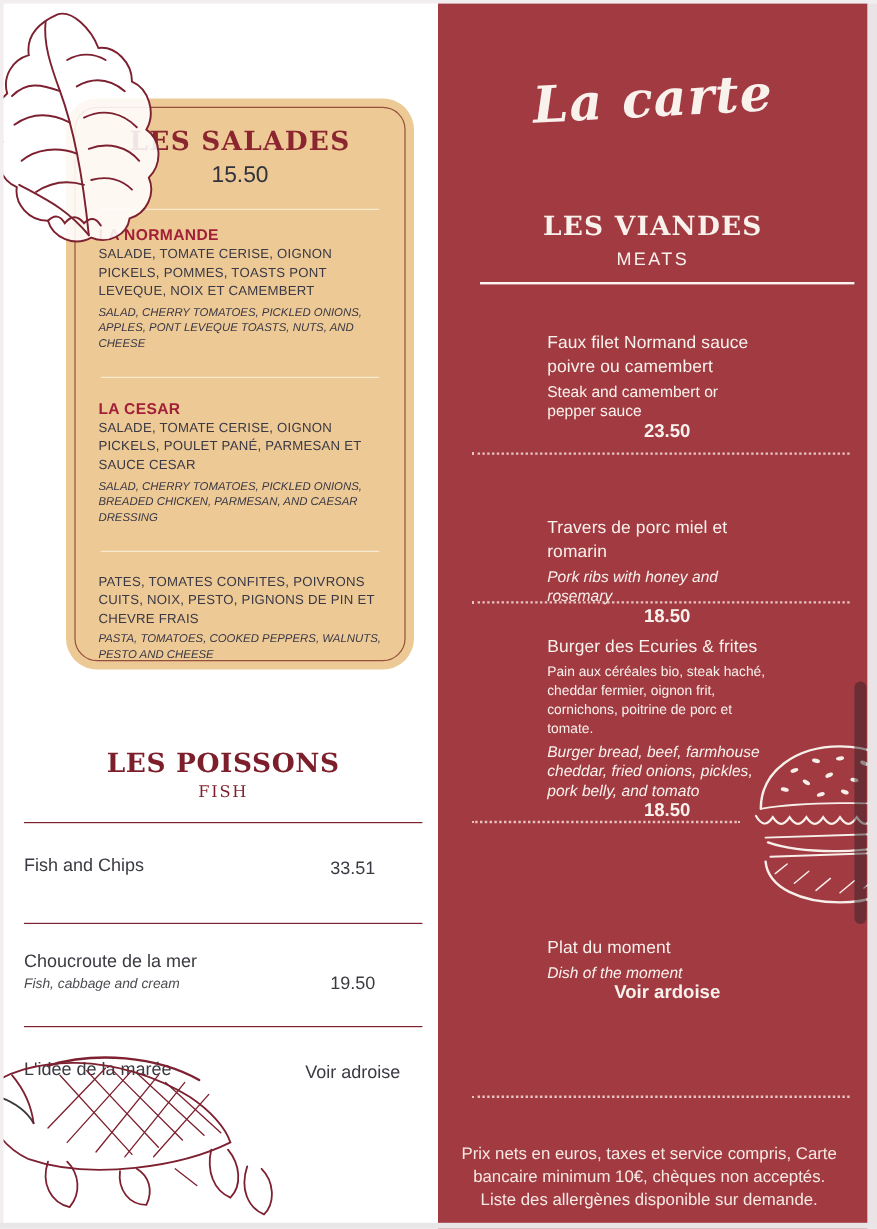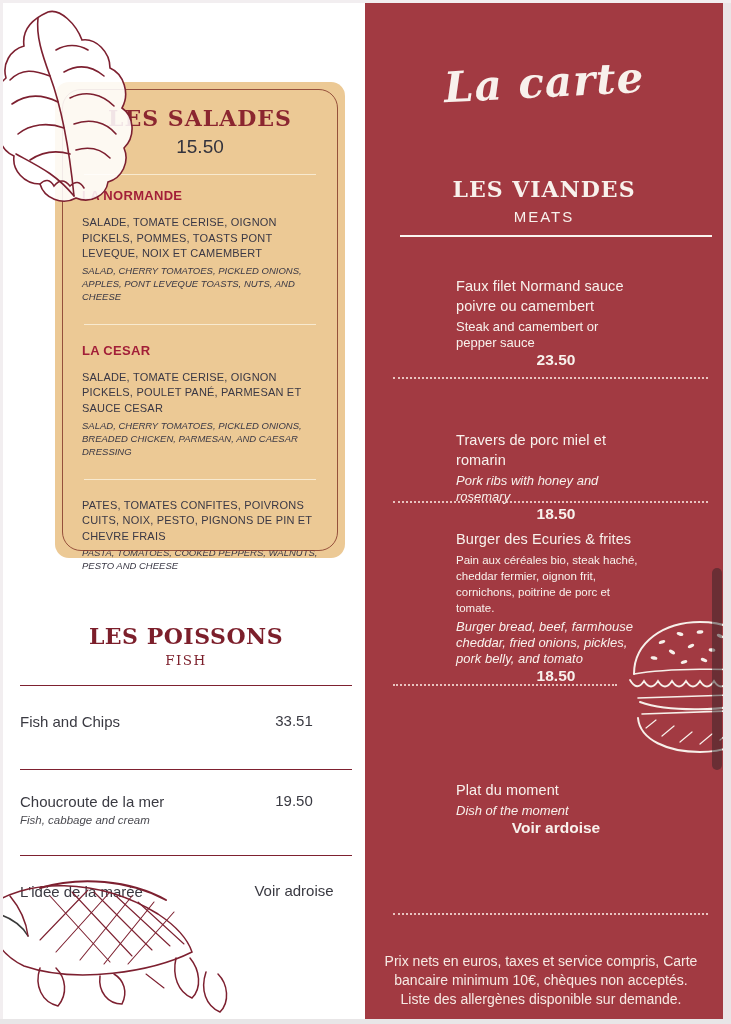--- a/index.html
+++ b/index.html
@@ -1,38 +1,38 @@
 <!DOCTYPE html>
 <html><head>
 <meta charset="utf-8">
 <style>
   html,body{margin:0;padding:0;background:#d9dadd;}
   .page{position:relative;width:731px;height:1024px;background:#ffffff;overflow:hidden;
         font-family:"Liberation Sans",sans-serif;}
   
   .salades-box{position:absolute;left:55px;top:82px;width:290px;height:476px;
-    background:#ECC995;border-radius:14px;padding:16px 27px;box-sizing:border-box;}
+    background:#ECC995;border-radius:26px;padding:16px 27px;box-sizing:border-box;}
   .salades-box::before{content:"";position:absolute;inset:7px;border:1.5px solid rgba(134,59,44,.85);
     border-radius:19px;pointer-events:none;}
   .sal-title{margin-top:6px;text-align:center;font-family:"DejaVu Serif",serif;font-weight:bold;
     font-size:22px;line-height:28px;letter-spacing:1px;color:#8B2630;}
   .sal-price{text-align:center;font-size:19px;line-height:26px;margin-top:2px;color:#33333D;}
   .sal-hr{border:none;border-top:1px solid rgba(255,252,240,.65);margin:14px 2px 0;}
   .sal-hr.mid{margin:21px 2px 18px;}
   .sal-item .s-name{margin-top:13px;font-size:13px;font-weight:bold;letter-spacing:.3px;color:#A21F38;}
-  .sal-item .s-fr{font-size:11px;font-weight:500;letter-spacing:.2px;line-height:15.6px;color:#3A3845;margin-top:12px;}
+  .sal-item .s-fr{font-size:11px;font-weight:500;letter-spacing:.2px;line-height:15.6px;color:#3A3845;margin-top:2px;}
   .sal-item .s-en{font-size:9.5px;font-style:italic;line-height:13px;color:#3A3845;margin-top:2px;}
   .sal-item.later .s-name{margin-top:0;}
   .poissons{position:absolute;left:20px;top:616px;width:332px;color:#3A3A42;}
   .p-title{text-align:center;font-family:"DejaVu Serif",serif;font-weight:bold;font-size:22px;
     line-height:28px;letter-spacing:.5px;color:#7C1F2B;margin-top:6px;}
   .p-sub{text-align:center;font-family:"DejaVu Serif",serif;font-size:13.5px;line-height:20px;
     letter-spacing:1.5px;color:#7C1F2B;}
   .p-hr{border:none;border-top:1px solid #7E2130;margin:15px 0 0;}
-  .fish-row{display:flex;align-items:flex-start;gap:13px;}
+  .fish-row{display:flex;align-items:flex-end;gap:13px;}
   .fish-row.r1{padding:26px 0 22px;}
   .fish-row.r2{padding:22px 0 12px;}
   .fish-row.r3{padding:26px 0 18px;}
   .f-name{font-size:15px;line-height:20px;}
   .f-desc{font-size:11.5px;font-style:italic;line-height:16px;color:#4A4A50;}
   .f-desc:empty{display:none;}
   .f-price{width:116px;margin-left:auto;text-align:center;font-size:15px;}
   
   .red-panel{position:absolute;left:365px;top:0;width:358px;height:1024px;background:#A23A42;color:#F8F1EC;}
   .script-title{position:absolute;left:0;right:0;top:58px;text-align:center;

